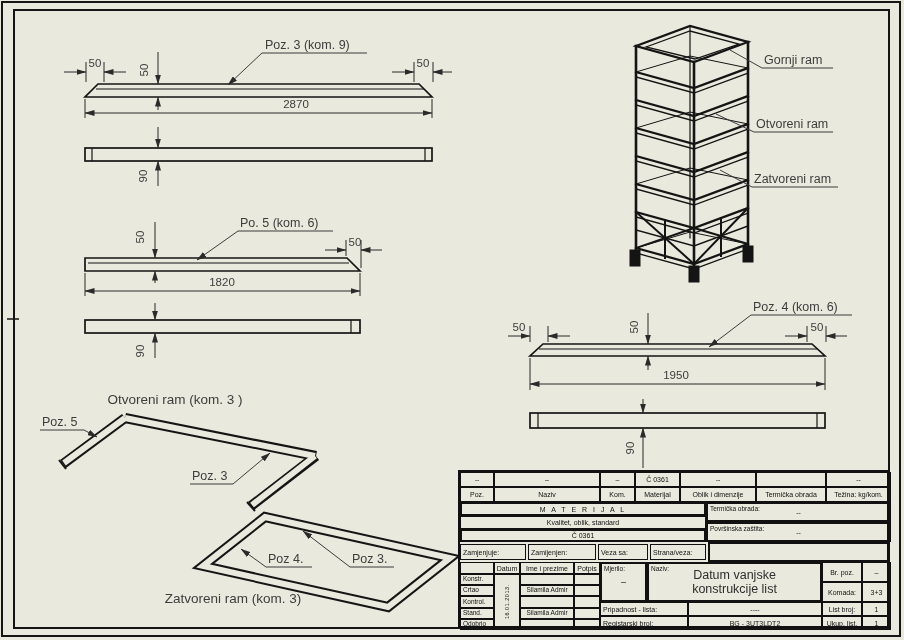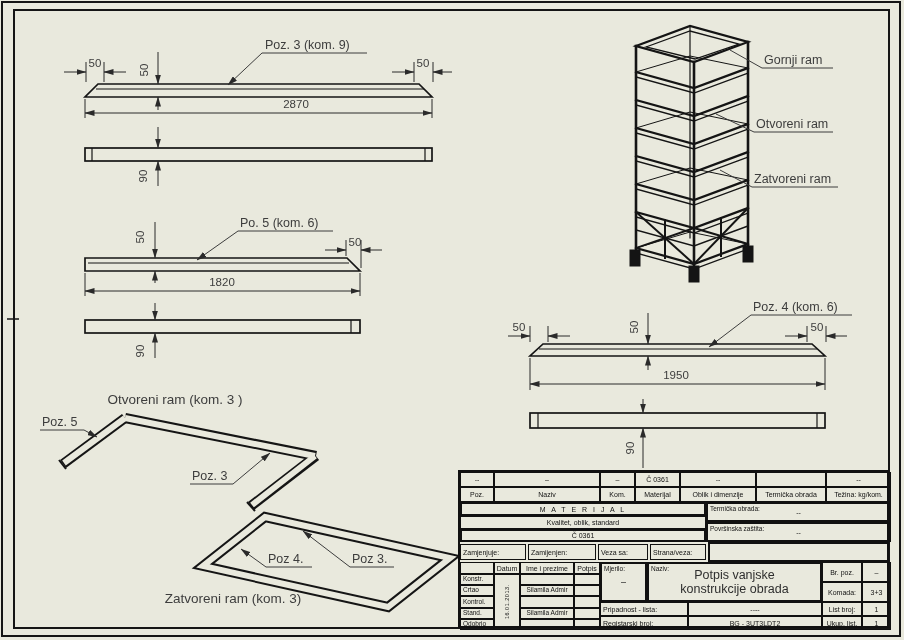--- a/index.html
+++ b/index.html
@@ -282,22 +282,22 @@
     <div class="c" style="left:114px;top:136px;width:26px;height:11px"></div>
     <div class="c" style="left:114px;top:147px;width:26px;height:11px"></div>
 
     <div class="c t2" style="left:140px;top:90px;width:47px;height:40px">
       <span class="lab">Mjerilo:</span>
       <span style="font-size:9px">–</span>
     </div>
     <div class="c t2" style="left:187px;top:90px;width:175px;height:40px">
       <span class="lab">Naziv:</span>
       <span class="naz">
-        <span style="display:block">Potpis vanjske</span>
-        <span style="display:block">konstrukcije obrada</span>
+        <span style="display:block">Datum vanjske</span>
+        <span style="display:block">konstrukcije list</span>
       </span>
     </div>
 
     <div class="c" style="left:362px;top:90px;width:40px;height:20px">Br. poz.</div>
     <div class="c" style="left:402px;top:90px;width:29px;height:20px">–</div>
     <div class="c" style="left:362px;top:110px;width:40px;height:20px">Komada:</div>
     <div class="c" style="left:402px;top:110px;width:29px;height:20px">3+3</div>
 
     <div class="c" style="left:140px;top:130px;width:88px;height:14px;justify-content:flex-start;padding-left:2px">Pripadnost - lista:</div>
     <div class="c" style="left:228px;top:130px;width:134px;height:14px">----</div>

